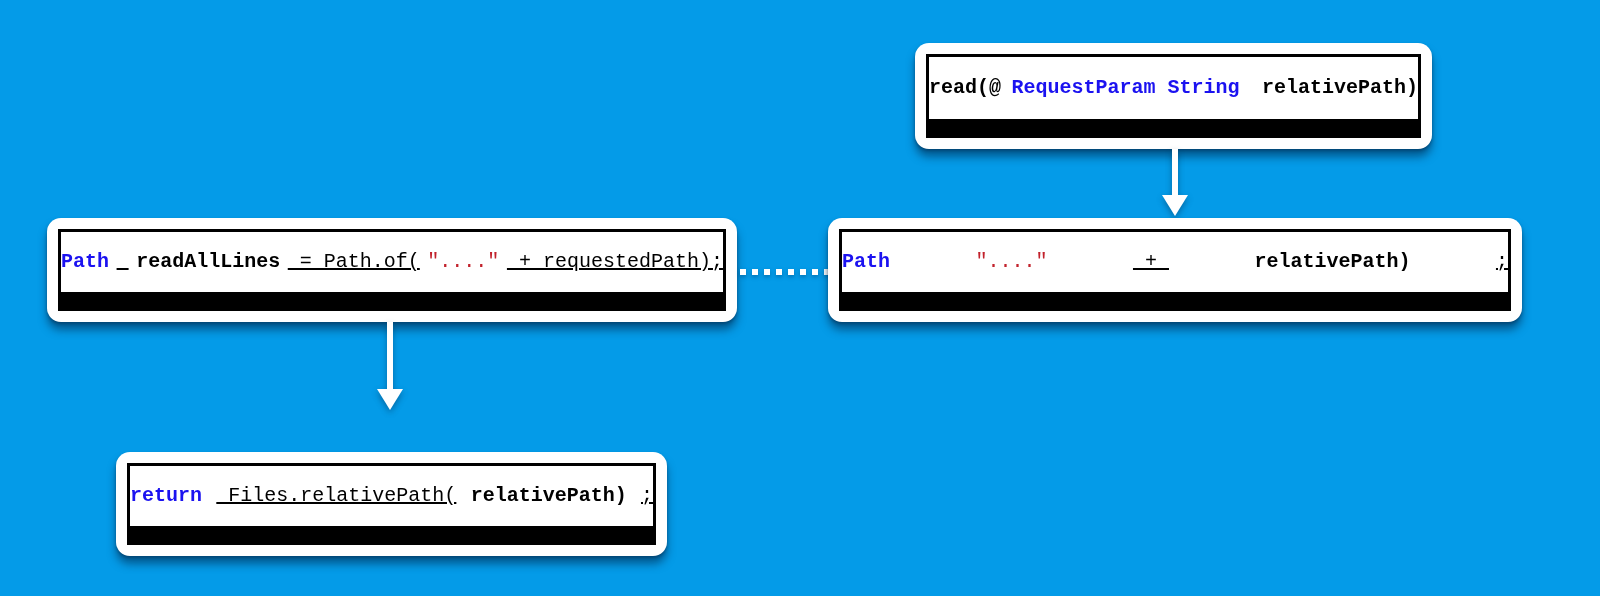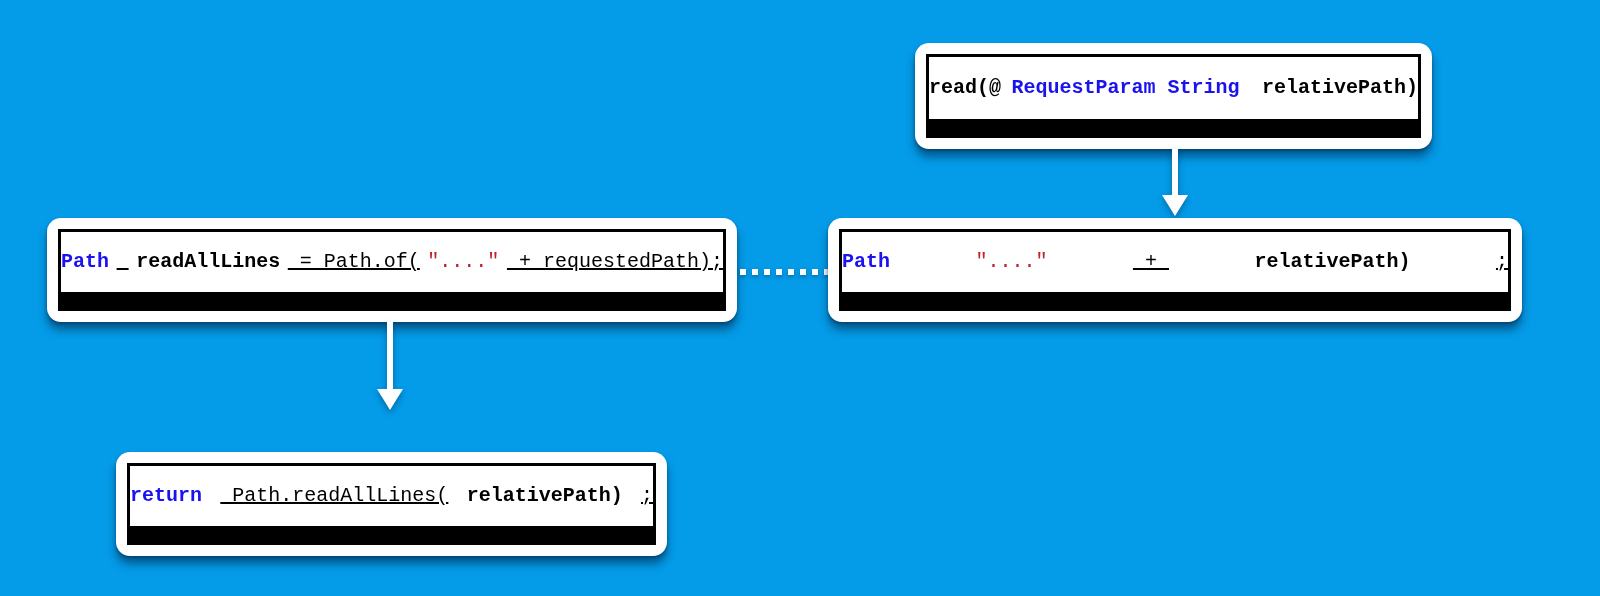--- a/index.html
+++ b/index.html
@@ -139,21 +139,21 @@
 
   <div class="arrow" id="arrow-2">
     <div class="arrow-line"></div>
     <div class="arrow-head"></div>
   </div>
 
   <div class="node" id="node-return">
     <div class="node-inner">
       <div class="node-content">
         <span class="seg kw">return</span>
-        <span class="seg plain"> Path.readAllLines(</span>
+        <span class="seg plain"> Files.relativePath(</span>
         <span class="seg pb">relativePath)</span>
         <span class="seg plain">;</span>
       </div>
       <div class="node-footer"></div>
     </div>
   </div>
 
 </div>
 
 </body></html>

